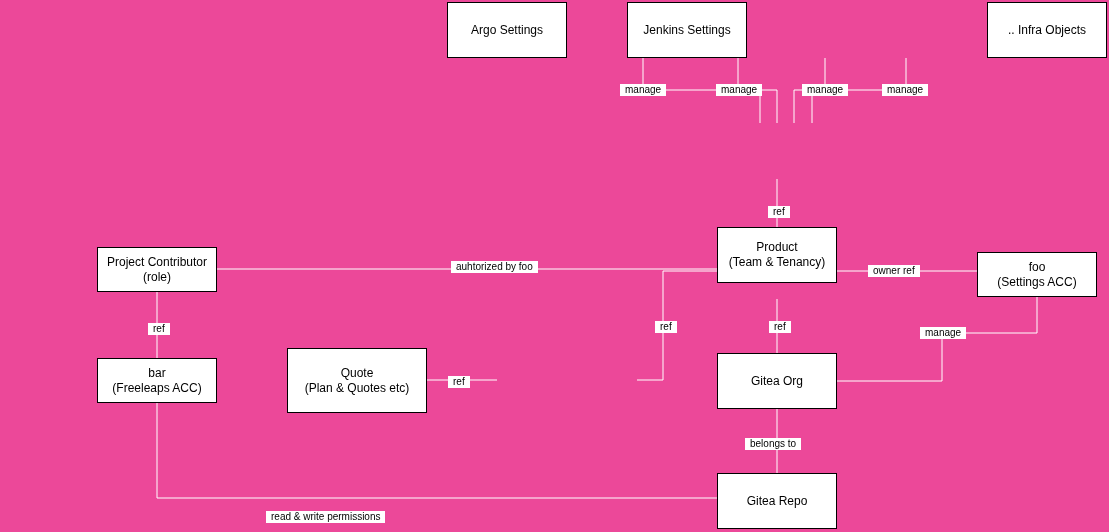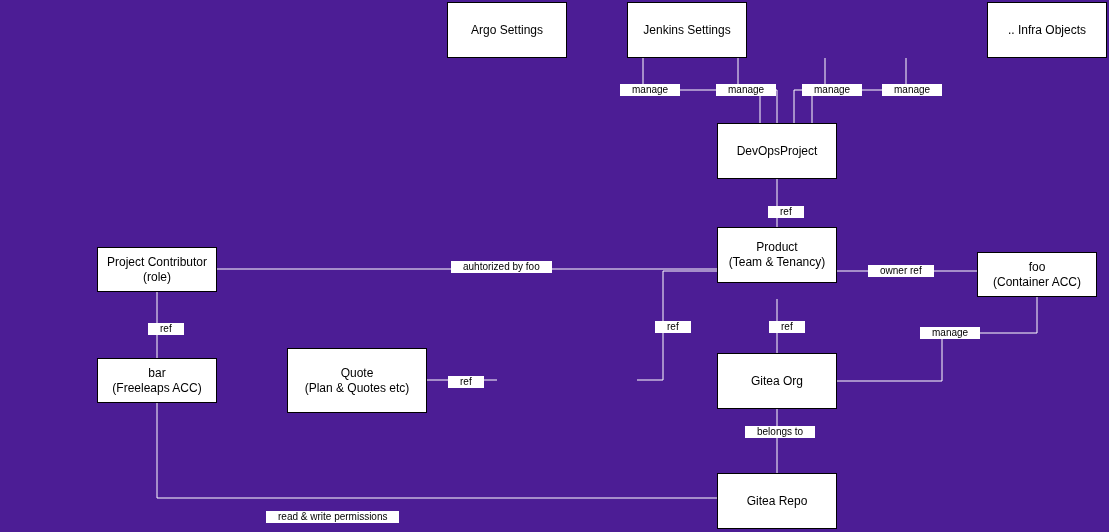--- a/index.html
+++ b/index.html
@@ -4,21 +4,21 @@
 <style>
   html, body {
     margin: 0;
     padding: 0;
     background: #000000;
   }
   #canvas {
     position: relative;
     width: 1109px;
     height: 532px;
-    background: #4c1d95;
+    background: #ec4899;
     font-family: "Liberation Sans", sans-serif;
     overflow: hidden;
   }
   .node {
     position: absolute;
     background: #ffffff;
     border: 1px solid #000000;
     color: #000000;
     display: flex;
     align-items: center;
@@ -28,21 +28,21 @@
     line-height: 15px;
     box-sizing: border-box;
     white-space: pre-line;
   }
   .edge-label {
     position: absolute;
     background: #ffffff;
     color: #000000;
     font-size: 10px;
     line-height: 12px;
-    padding: 0 12px;
+    padding: 0 5px;
     box-sizing: border-box;
     white-space: nowrap;
   }
   svg.links {
     position: absolute;
     left: 0;
     top: 0;
     width: 1109px;
     height: 532px;
     pointer-events: none;
@@ -79,42 +79,41 @@
 
       <path d="M 217 269 L 717 269"></path>
 
       <path d="M 157 403 L 157 498 L 717 498"></path>
     </g>
   </svg>
 
   <div class="node" style="left:447px; top:2px; width:120px; height:56px;">Argo Settings</div>
   <div class="node" style="left:627px; top:2px; width:120px; height:56px;">Jenkins Settings</div>
   <div class="node" style="left:987px; top:2px; width:120px; height:56px;">.. Infra Objects</div>
-  <div class="node" style="left:717px; top:123px; width:120px; height:56px;">DevOpsProject</div>
   <div class="node" style="left:97px; top:247px; width:120px; height:45px;">Project Contributor
 (role)</div>
   <div class="node" style="left:717px; top:227px; width:120px; height:56px;">Product
 (Team &amp; Tenancy)</div>
   <div class="node" style="left:977px; top:252px; width:120px; height:45px;">foo
-(Container ACC)</div>
+(Settings ACC)</div>
   <div class="node" style="left:97px; top:358px; width:120px; height:45px;">bar
 (Freeleaps ACC)</div>
   <div class="node" style="left:287px; top:348px; width:140px; height:65px;">Quote
 (Plan &amp; Quotes etc)</div>
   <div class="node" style="left:717px; top:473px; width:120px; height:56px;">Gitea Repo</div>
   <div class="node" style="left:717px; top:353px; width:120px; height:56px;">Gitea Org</div>
 
   <div class="edge-label" style="left:620px; top:84px;">manage</div>
   <div class="edge-label" style="left:716px; top:84px;">manage</div>
   <div class="edge-label" style="left:802px; top:84px;">manage</div>
   <div class="edge-label" style="left:882px; top:84px;">manage</div>
   <div class="edge-label" style="left:768px; top:206px;">ref</div>
   <div class="edge-label" style="left:408px; top:261px;margin-left:43px;">auhtorized by foo</div>
   <div class="edge-label" style="left:868px; top:265px;">owner ref</div>
   <div class="edge-label" style="left:148px; top:323px;">ref</div>
   <div class="edge-label" style="left:655px; top:321px;">ref</div>
   <div class="edge-label" style="left:769px; top:321px;">ref</div>
   <div class="edge-label" style="left:920px; top:327px;">manage</div>
   <div class="edge-label" style="left:448px; top:376px;">ref</div>
-  <div class="edge-label" style="left:745px; top:426px;">belongs to</div>
+  <div class="edge-label" style="left:745px; top:438px;">belongs to</div>
   <div class="edge-label" style="left:266px; top:491px;margin-top:20px;">read &amp; write permissions</div>
 
 </div>
 
 </body></html>

